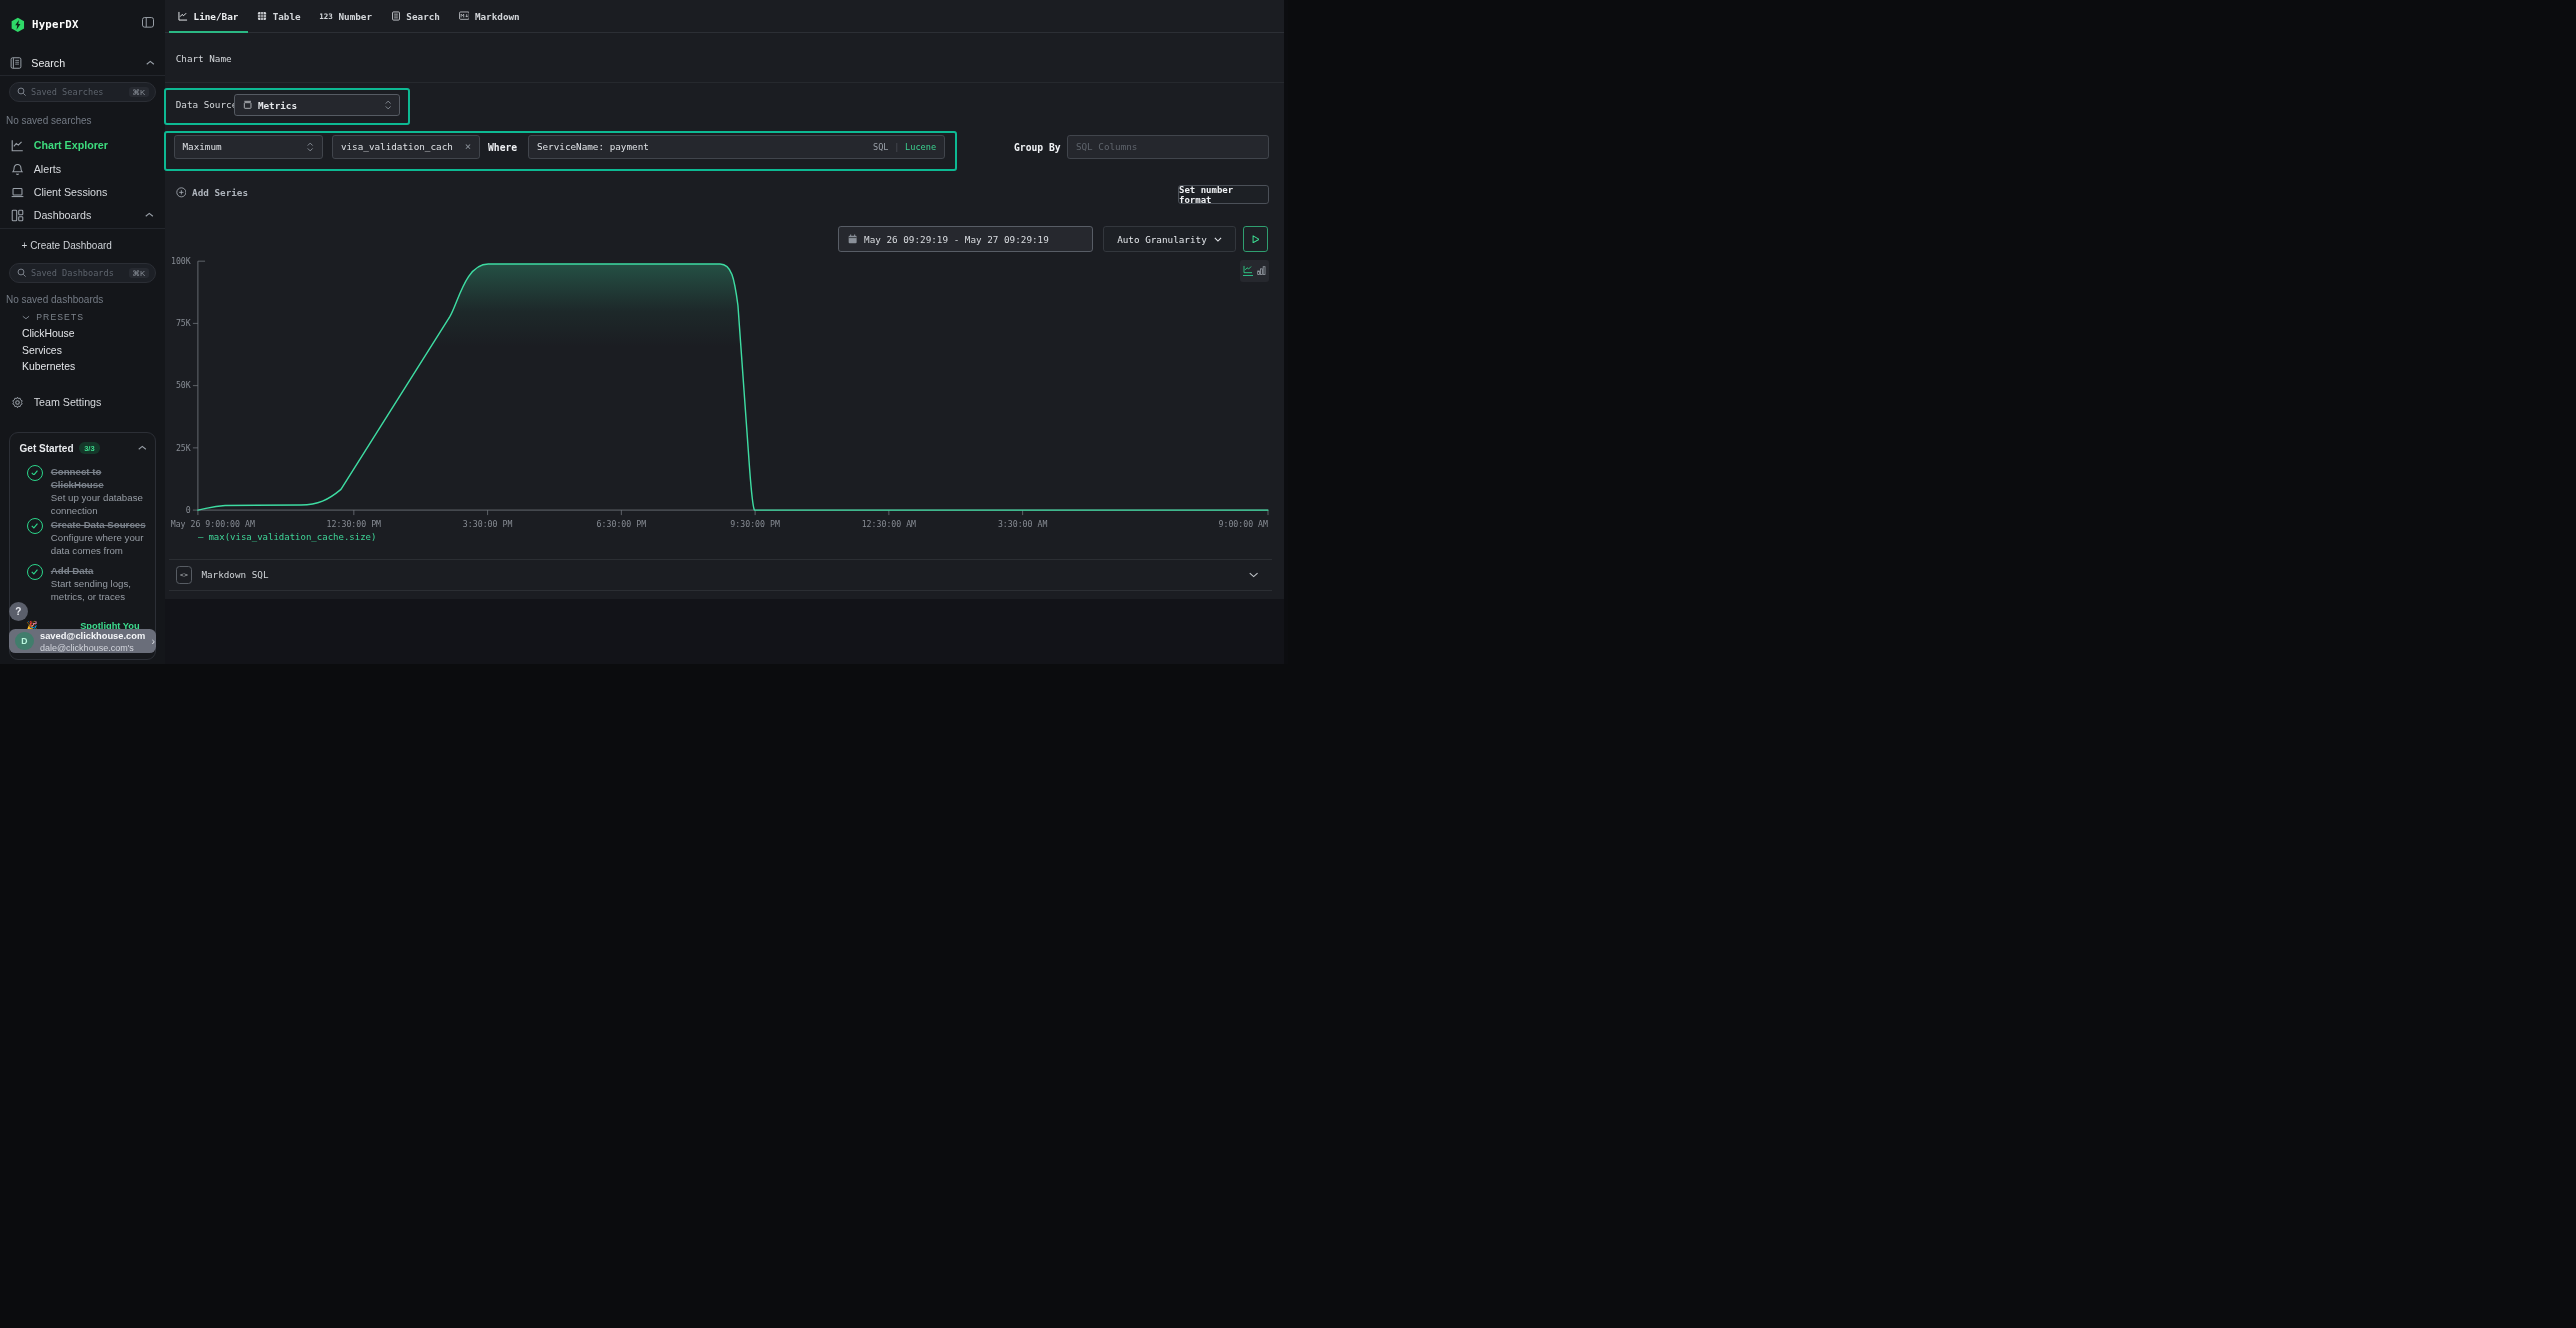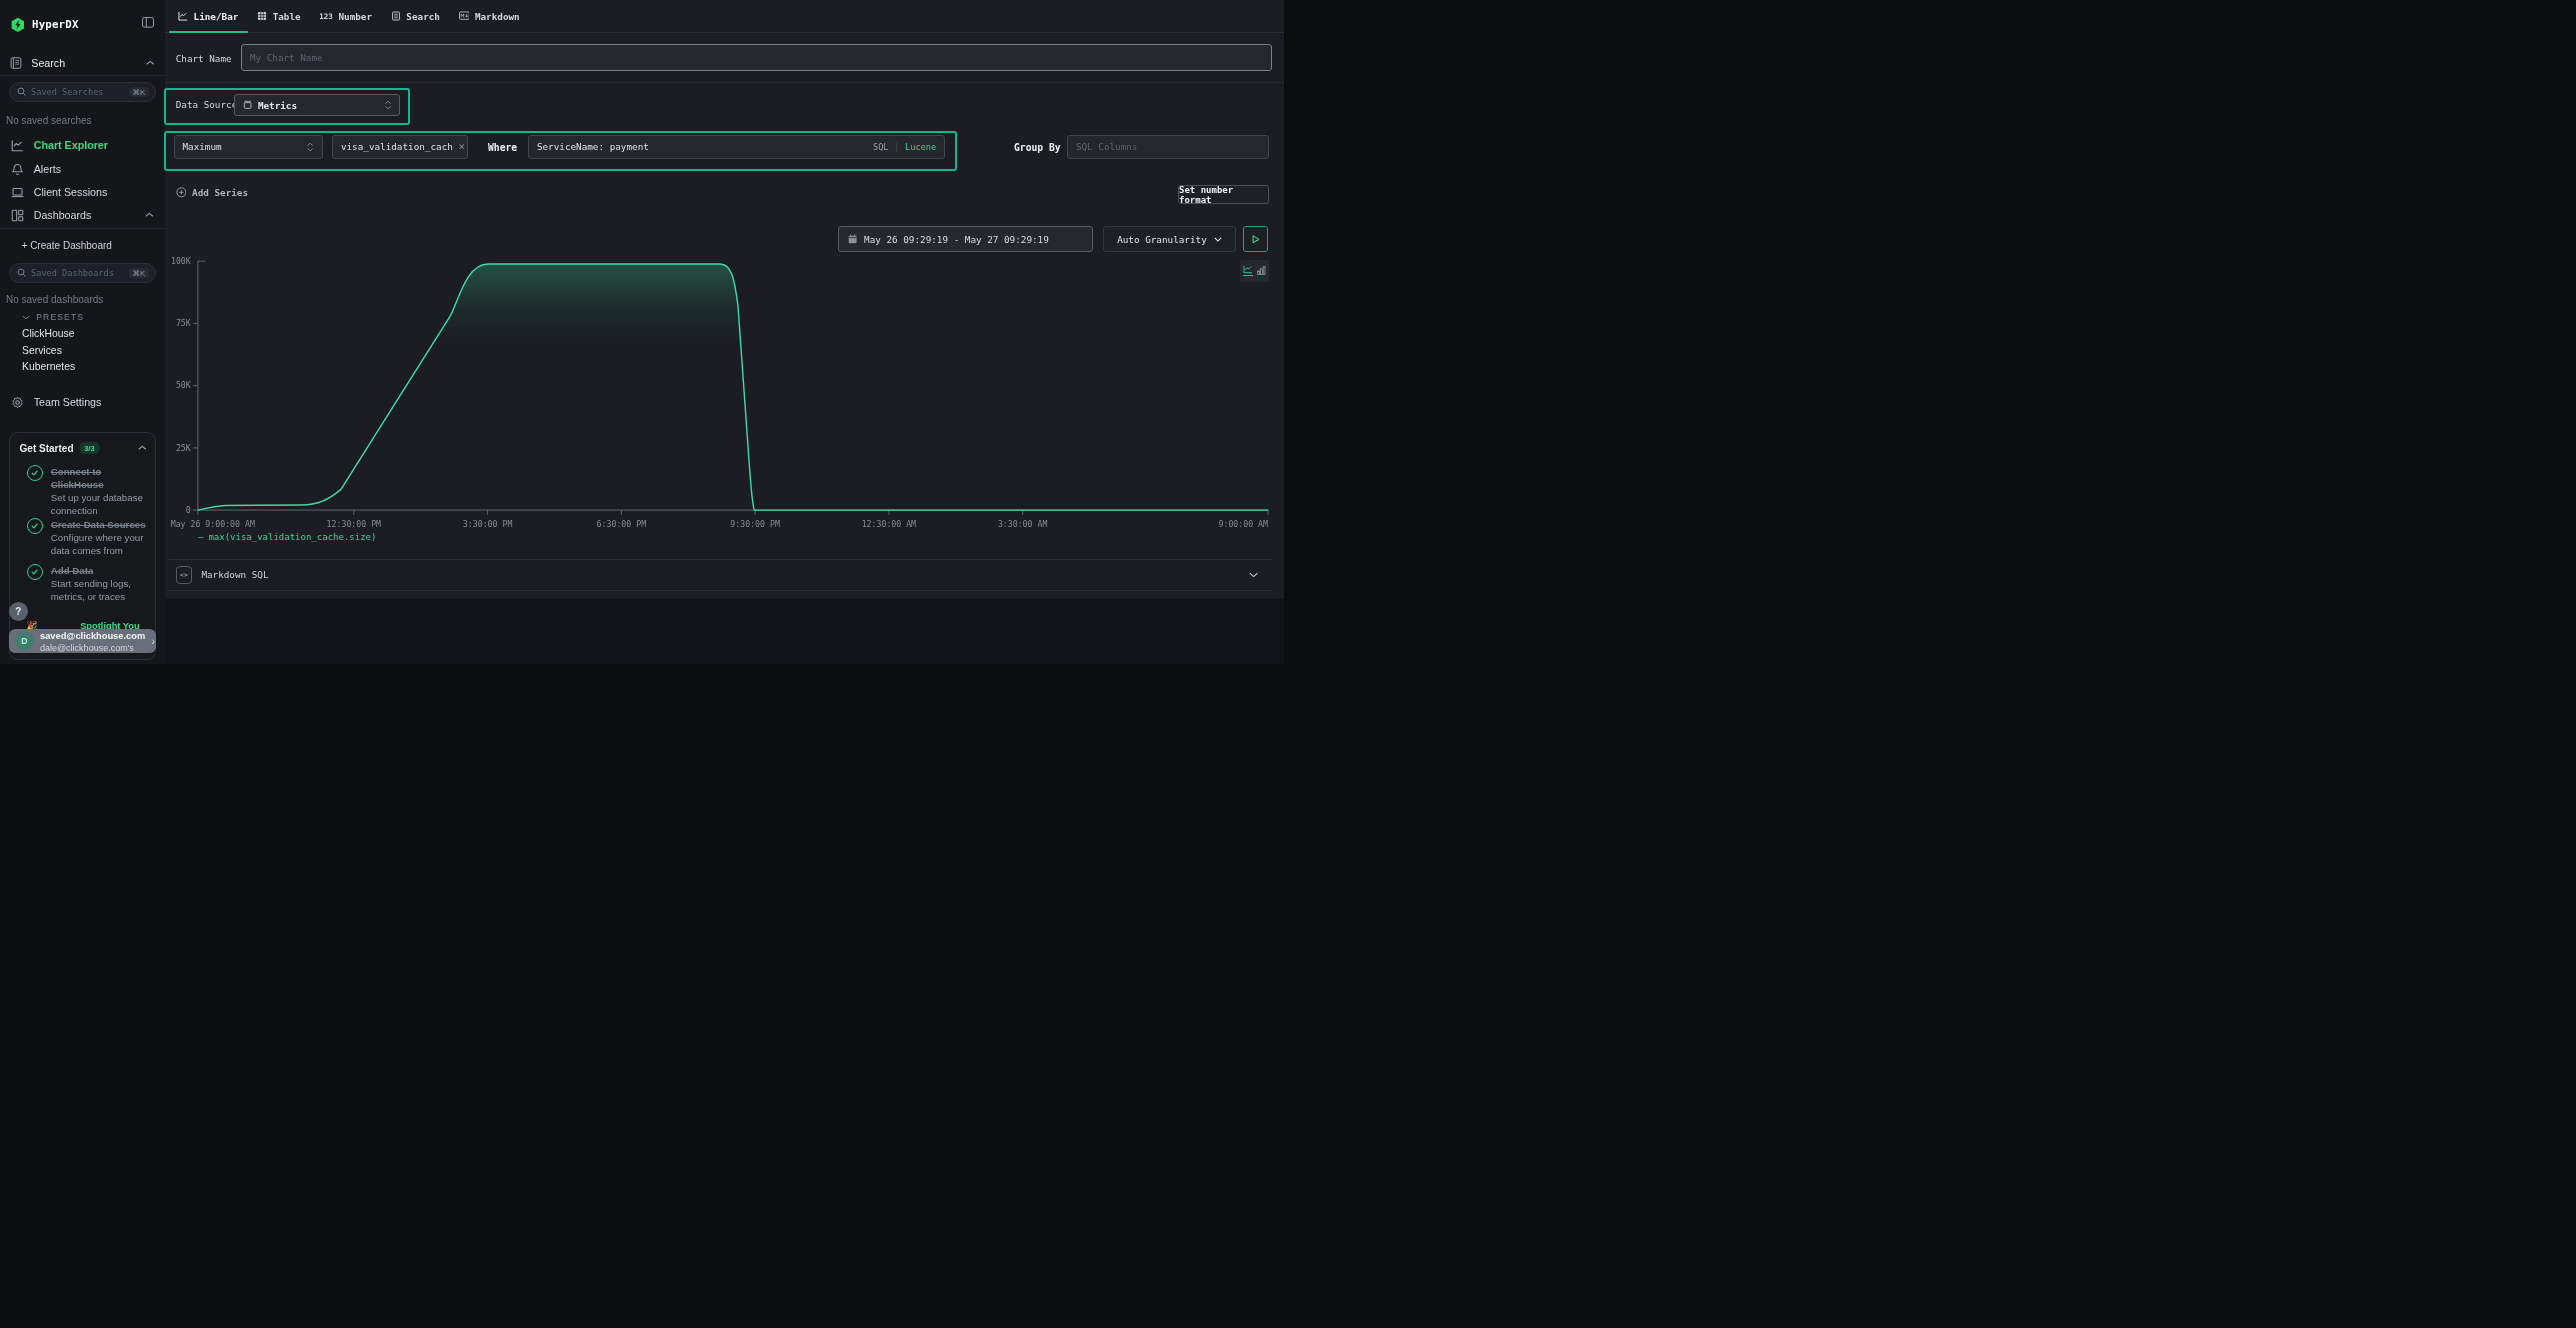--- a/index.html
+++ b/index.html
@@ -330,23 +330,20 @@
         <svg width="10.7" height="9.3" viewBox="0 0 18 14">
             <rect x="0.8" y="0.8" width="16.4" height="12.4" rx="2" fill="none" stroke="#d3d6da" stroke-width="1.3"></rect>
             <path d="M3.5 10V4.5l2.2 2.6 2.2-2.6V10" fill="none" stroke="#d3d6da" stroke-width="1.2"></path>
             <path d="M13 4.5V9M11.2 7.4L13 9.4l1.8-2" fill="none" stroke="#d3d6da" stroke-width="1.2"></path>
           </svg>
         <span class="lbl">Markdown</span>
       </div>
     </div>
 
     <div class="frm-label" style="left:10.7px;top:53px">Chart Name</div>
-    <div class="inp" style="left:76px;top:44px;width:1031px;height:26.5px;border-color:#7a7f88;">
-      <input placeholder="My Chart Name" style="">
-    </div>
     <div class="sep" style="top:82px"></div>
 
     <div class="frm-label" style="left:10.7px;top:99px">Data Source</div>
     <div class="inp" style="left:69px;top:94px;width:166px;height:22px;border-color:#565b63;">
       <svg width="9.3" height="9.3" viewBox="0 0 14 14">
           <rect x="2" y="4" width="10" height="8.5" rx="1" fill="none" stroke="#c9cdd2" stroke-width="1.2"></rect>
           <line x1="2" y1="2" x2="12" y2="2" stroke="#c9cdd2" stroke-width="1.2"></line>
         </svg>
       <span style="font-weight:bold;color:#e6e8eb">Metrics</span>
       <span class="updown">
@@ -359,21 +356,21 @@
 
     <div class="inp" style="left:8.6px;top:135px;width:149px;height:23.6px;">
       <span>Maximum</span>
       <span class="updown">
           <svg width="6.4" height="10" viewBox="0 0 9 14">
             <polyline points="1,5 4.5,1.5 8,5" fill="none" stroke="#8a9099" stroke-width="1.3"></polyline>
             <polyline points="1,9 4.5,12.5 8,9" fill="none" stroke="#8a9099" stroke-width="1.3"></polyline>
           </svg>
         </span>
     </div>
-    <div class="inp" style="left:167px;top:135px;width:136px;height:23.6px;">
+    <div class="inp" style="left:167px;top:135px;width:148px;height:23.6px;">
       <span>visa_validation_cach</span>
       <span class="updown" style="color:#8a9099;font-size:10.7px;cursor:pointer">×</span>
     </div>
     <div class="frm-label b" style="left:323px;top:142px">Where</div>
     <div class="inp" style="left:363px;top:135px;width:417px;height:23.6px;">
       <span>ServiceName: payment</span>
       <span class="langsel">
         <span class="sql">SQL</span>
         <span class="bar">|</span>
         <span class="lucene">Lucene</span>

